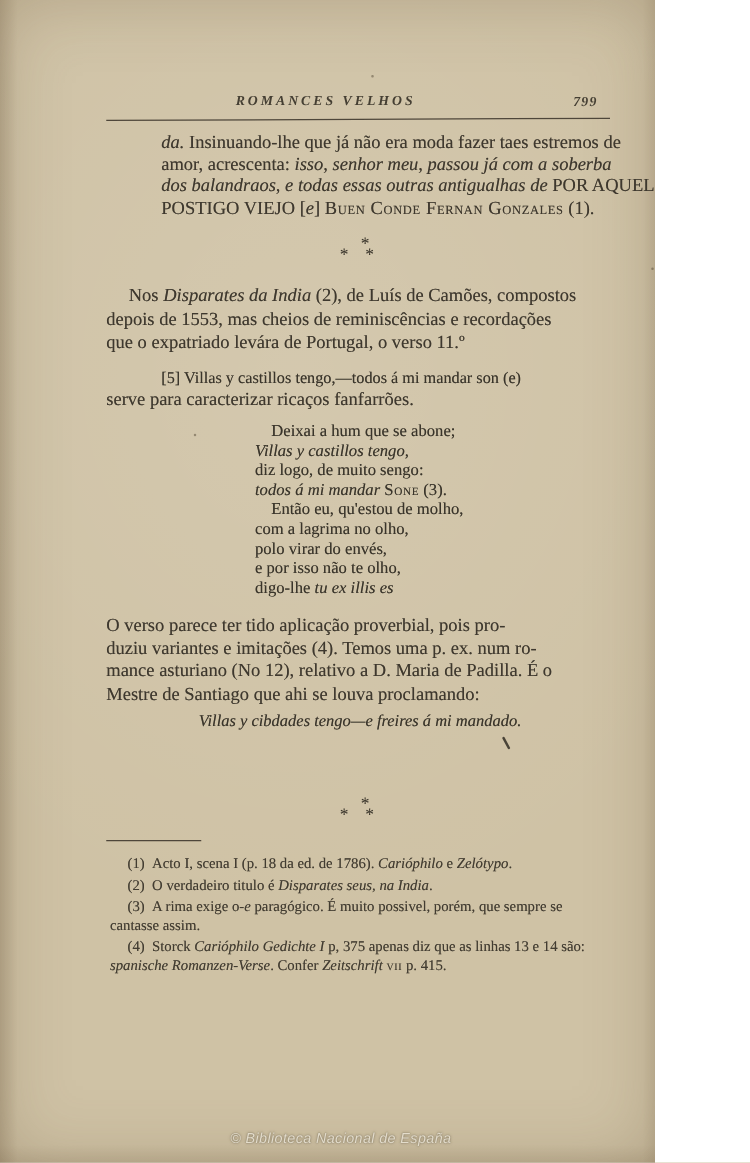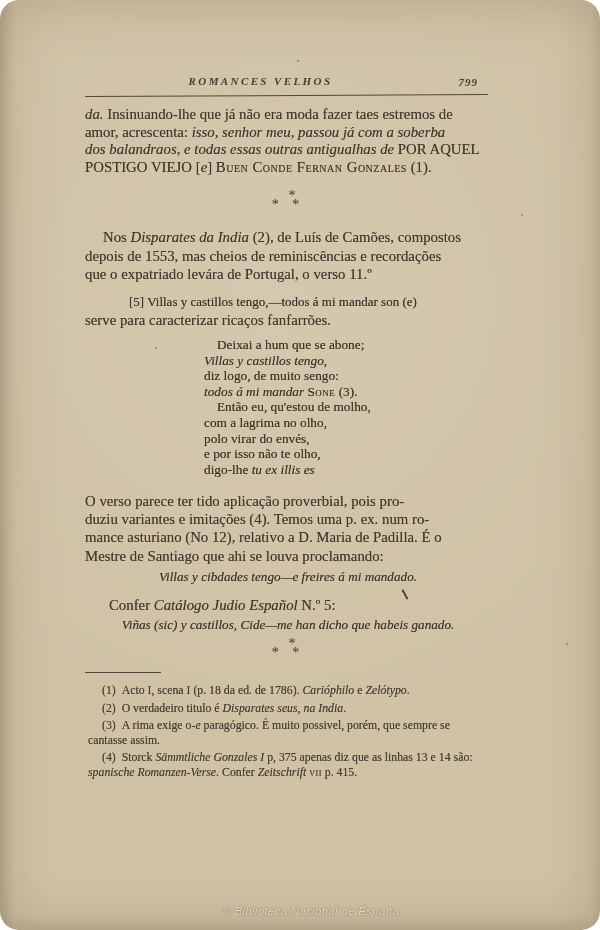--- a/index.html
+++ b/index.html
@@ -1,29 +1,28 @@
 <!DOCTYPE html>
 <html><head>
 <meta charset="utf-8">
 <style>
   html,body{margin:0;padding:0;}
   .page{
     position:relative;
-    width:600px;height:930px;
+    width:524px;height:930px;
     background:
       radial-gradient(ellipse 120% 80% at 45% 32%, rgba(255,255,255,0.10), rgba(255,255,255,0) 62%),
       linear-gradient(90deg, rgba(92,72,46,0.20) 0px, rgba(92,72,46,0) 14px),
       linear-gradient(270deg, rgba(92,72,46,0.10) 0px, rgba(92,72,46,0) 10px),
       linear-gradient(0deg, rgba(92,72,46,0.12) 0px, rgba(92,72,46,0) 14px),
       #cfc2a5;
     box-shadow: inset 0 0 55px rgba(100,80,50,0.28);
     overflow:hidden;
     font-family:"Liberation Serif", serif;
     color:#3e382e;
-    border-radius:19px;
   }
   .running-header{
     position:absolute; top:75px; left:85px; width:403px; height:16px;
     font-size:11px; color:#453f33;
   }
   .running-title{
     display:block; text-align:center; transform:translateX(-26px);
     font-style:italic; letter-spacing:2.4px; font-weight:bold;
   }
   .pgnum{
@@ -32,21 +31,21 @@
   }
   .header-rule{
     position:absolute; top:95px; left:85px; width:403px; height:0;
     border-top:1.6px solid #4e463a; transform:rotate(-0.25deg);
   }
   .body-para{
     position:absolute; left:85px; width:430px; margin:0;
     font-size:14.8px; line-height:17.6px; white-space:nowrap;
     text-shadow:0 0 0.4px rgba(62,56,46,0.55);
   }
-  .p1{top:106px;}
+  .p1{top:106px;margin-left:44px;}
   .p2{top:228px; text-indent:18px; line-height:18.6px;}
   .p3{top:492px; line-height:18.2px;}
   .serve{top:312px;}
   .confer{top:597px; text-indent:24px;}
   .quote-num{
     position:absolute; left:129px; top:294px; margin:0;
     font-size:13px; white-space:nowrap; color:#3a352b;
     text-shadow:0 0 0.4px rgba(58,53,43,0.6);
   }
   .verse{
@@ -134,36 +133,34 @@
     <div class="verse-line"><span>com a lagrima no olho,</span></div>
     <div class="verse-line"><span>polo virar do envés,</span></div>
     <div class="verse-line"><span>e por isso não te olho,</span></div>
     <div class="verse-line"><span>digo-lhe </span><span class="seg-i">tu ex illis es</span></div>
   </div>
 
   <p class="body-para p3"><span>O verso parece ter tido aplicação proverbial, pois pro-</span><br><span>duziu variantes e imitações (4). Temos uma p. ex. num ro-</span><br><span>mance asturiano (No 12), relativo a D. Maria de Padilla. É o</span><br><span>Mestre de Santiago que ahi se louva proclamando:</span></p>
 
   <p class="center-quote cq1"><span class="seg-i">Villas y cibdades tengo—e freires á mi mandado.</span></p>
 
-  <p class="body-para confer"><span>Confer </span><span class="seg-i">Catálogo Judio Español</span><span> N.º 5:</span></p>
 
-  <p class="center-quote cq2"><span class="seg-i">Viñas (sic) y castillos, Cide—me han dicho que habeis ganado.</span></p>
 
   <div class="asterism a2">
     <span class="ast-top">*</span>
     <span class="ast-bottom">* *</span>
   </div>
 
   <div class="footnote-rule"></div>
 
   <div class="footnotes">
     <p class="footnote"><span>(1) Acto I, scena I (p. 18 da ed. de 1786). </span><span class="seg-i">Carióphilo</span><span> e </span><span class="seg-i">Zelótypo</span><span>.</span></p>
     <p class="footnote"><span>(2) O verdadeiro titulo é </span><span class="seg-i">Disparates seus, na India</span><span>.</span></p>
     <p class="footnote"><span>(3) A rima exige o-</span><span class="seg-i">e</span><span> paragógico. É muito possivel, porém, que sempre se</span><br><span>cantasse assim.</span></p>
-    <p class="footnote"><span>(4) Storck </span><span class="seg-i">Sämmtliche Gonzales I</span><span> p, 375 apenas diz que as linhas 13 e 14 são:</span><br><span class="seg-i">spanische Romanzen-Verse</span><span>. Confer </span><span class="seg-i">Zeitschrift</span><span> </span><span class="seg-sc">vii</span><span> p. 415.</span></p>
+    <p class="footnote"><span>(4) Storck </span><span class="seg-i">Carióphilo Gedichte I</span><span> p, 375 apenas diz que as linhas 13 e 14 são:</span><br><span class="seg-i">spanische Romanzen-Verse</span><span>. Confer </span><span class="seg-i">Zeitschrift</span><span> </span><span class="seg-sc">vii</span><span> p. 415.</span></p>
   </div>
 
   <span class="artifact"></span>
   <span class="speck sp1"></span>
   <span class="speck sp2"></span>
   <span class="speck sp3"></span>
   <span class="speck sp4"></span>
 
   <div class="watermark">© Biblioteca Nacional de España</div>
 

